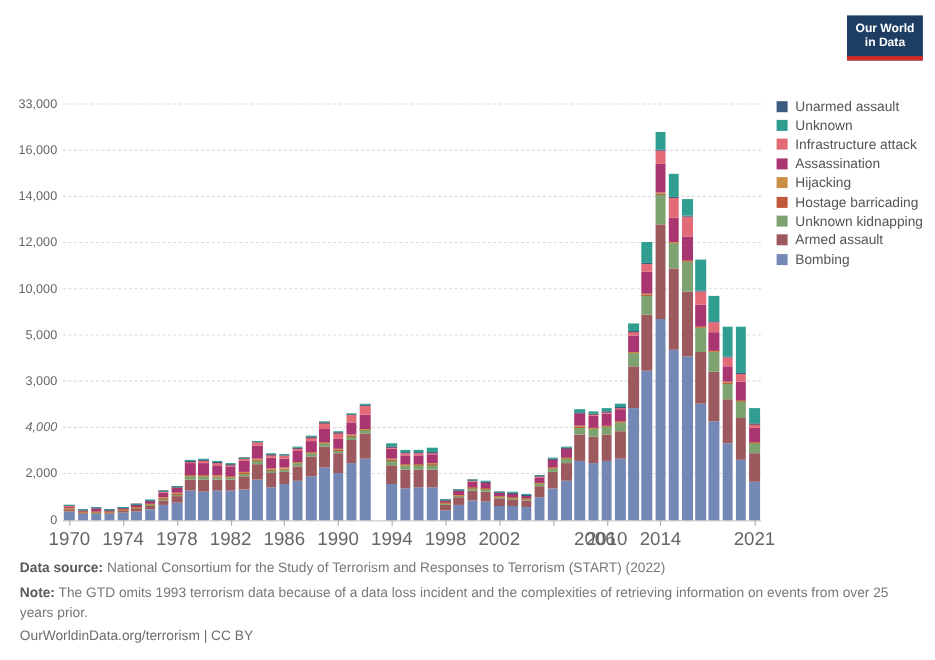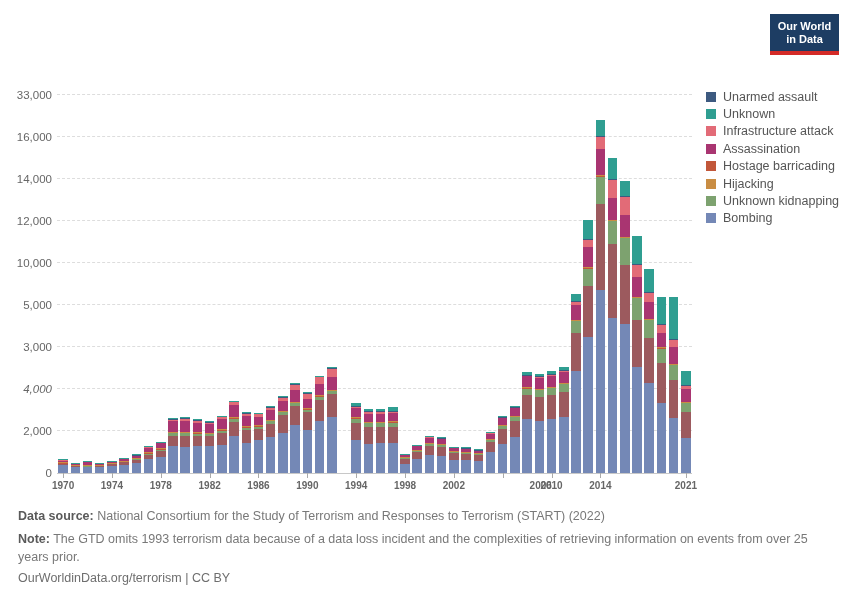--- a/index.html
+++ b/index.html
@@ -26,21 +26,21 @@
   .owid-logo span { color: #fff; font-size: 11px; font-weight: 700; line-height: 13px; }
 
   
   #plot { position: absolute; left: 57px; top: 95px; width: 635px; height: 378px; }
   .gridline { position: absolute; left: 0; width: 100%; height: 0; border-top: 1px dashed #ddd; }
   .baseline { position: absolute; left: 0; bottom: -1px; width: 100%; height: 0; border-top: 1px solid #c8c8c8; }
   #y-axis { position: absolute; left: 0; top: 95px; width: 52px; height: 378px; }
   .y-label { position: absolute; right: 0; font-size: 11.5px; color: #666; transform: translateY(50%); }
   #x-axis { position: absolute; left: 57px; top: 473px; width: 635px; height: 26px; }
   .x-tick { position: absolute; top: 0; width: 1px; height: 5px; background: #aaa; }
-  .x-label { position: absolute; top: 7px; font-size: 10px; color: #666; transform: translateX(-50%); font-weight: bold; }
+  .x-label { position: absolute; top: 7px; font-size: 17px; color: #666; transform: translateX(-50%); }
 
   .bar { position: absolute; bottom: 0; cursor: pointer; }
   .seg { position: absolute; left: 0; width: 100%; }
 
   
   #legend { position: absolute; left: 706px; top: 88px; list-style: none; }
   .legend-item { display: flex; align-items: center; height: 17.4px; cursor: pointer; }
   .swatch { width: 10px; height: 10px; margin-right: 7px; flex: 0 0 10px; }
   .legend-label { font-size: 12.5px; color: #555; white-space: nowrap; }
 
@@ -686,30 +686,34 @@
       </li>
       <li class="legend-item">
         <span class="swatch" style="background: rgb(226, 107, 119);"></span>
         <span class="legend-label">Infrastructure attack</span>
       </li>
       <li class="legend-item">
         <span class="swatch" style="background: rgb(169, 53, 113);"></span>
         <span class="legend-label">Assassination</span>
       </li>
       <li class="legend-item">
+        <span class="swatch" style="background: rgb(201, 141, 67);"></span>
+        <span class="legend-label">Hijacking</span>
+      </li>
+      <li class="legend-item">
         <span class="swatch" style="background: rgb(194, 87, 58);"></span>
         <span class="legend-label">Hostage barricading</span>
       </li>
       <li class="legend-item">
-        <span class="swatch" style="background: rgb(201, 141, 67);"></span>
-        <span class="legend-label">Hijacking</span>
-      </li>
-      <li class="legend-item">
         <span class="swatch" style="background: rgb(125, 162, 111);"></span>
         <span class="legend-label">Unknown kidnapping</span>
+      </li>
+      <li class="legend-item">
+        <span class="swatch" style="background: rgb(156, 90, 94);"></span>
+        <span class="legend-label">Armed assault</span>
       </li>
       <li class="legend-item">
         <span class="swatch" style="background: rgb(116, 136, 182);"></span>
         <span class="legend-label">Bombing</span>
       </li>
     </ul>
 
   <div id="footer">
     <div class="foot-line"><span class="foot-label">Data source:</span><span> National Consortium for the Study of Terrorism and Responses to Terrorism (START) (2022)</span></div>
     <div class="foot-line"><span class="foot-label">Note:</span><span> The GTD omits 1993 terrorism data because of a data loss incident and the complexities of retrieving information on events from over 25 years prior.</span></div>

